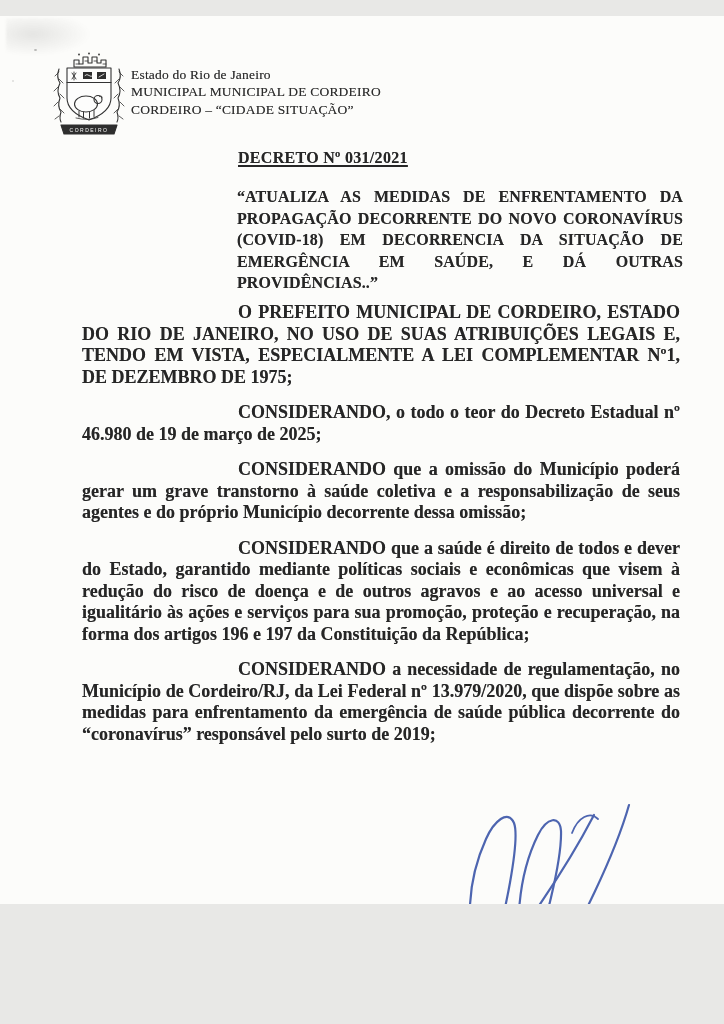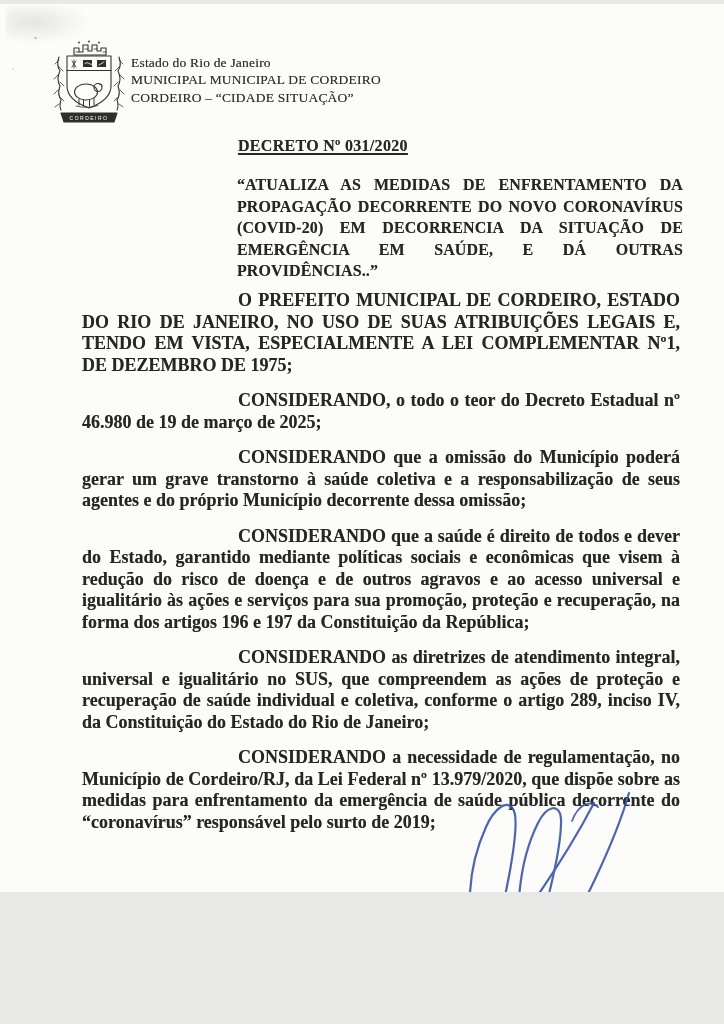--- a/index.html
+++ b/index.html
@@ -1,19 +1,19 @@
 <!DOCTYPE html>
 <html lang="pt-BR"><head>
 <meta charset="utf-8">
 <style>
   html,body{margin:0;padding:0;background:#e8e8e6;}
   .page{
     position:relative;
     width:724px;height:888px;
-    margin:4px auto;
+    margin:16px auto;
     background:#fcfcfa;
     font-family:"Liberation Serif","DejaVu Serif",serif;
     color:#262626;
     overflow:hidden;
   }
   .ink{ text-shadow:0 0 .5px rgba(40,40,40,.5); }
 
   
   .smudge{
     position:absolute;left:6px;top:2px;width:90px;height:40px;
@@ -110,30 +110,29 @@
     <path d="M9,73 h56 l-3,9 h-50 z" fill="#2e2e2e" stroke="#2e2e2e"></path>
     <text x="37" y="80" text-anchor="middle" font-size="5" letter-spacing="1.5" fill="#fdfdfc" stroke="none" font-family="Liberation Sans, sans-serif">CORDEIRO</text>
   </svg>
 
   <div class="header-text ink">
     <div>Estado do Rio de Janeiro</div>
     <div>MUNICIPAL MUNICIPAL DE CORDEIRO</div>
     <div>CORDEIRO – “CIDADE SITUAÇÃO”</div>
   </div>
 
-  <div class="title ink">DECRETO Nº 031/2020</div>
+  <div class="title ink">DECRETO Nº 031/2021</div>
 
-  <div class="epigraph ink">“ATUALIZA AS MEDIDAS DE ENFRENTAMENTO DA PROPAGAÇÃO DECORRENTE DO NOVO CORONAVÍRUS (COVID-20) EM DECORRENCIA DA SITUAÇÃO DE EMERGÊNCIA EM SAÚDE, E DÁ OUTRAS PROVIDÊNCIAS..”</div>
+  <div class="epigraph ink">“ATUALIZA AS MEDIDAS DE ENFRENTAMENTO DA PROPAGAÇÃO DECORRENTE DO NOVO CORONAVÍRUS (COVID-18) EM DECORRENCIA DA SITUAÇÃO DE EMERGÊNCIA EM SAÚDE, E DÁ OUTRAS PROVIDÊNCIAS..”</div>
 
   <div class="body-text ink">
     <p>O PREFEITO MUNICIPAL DE CORDEIRO, ESTADO DO RIO DE JANEIRO, NO USO DE SUAS ATRIBUIÇÕES LEGAIS E, TENDO EM VISTA, ESPECIALMENTE A LEI COMPLEMENTAR Nº1, DE DEZEMBRO DE 1975;</p>
     <p>CONSIDERANDO, o todo o teor do Decreto Estadual nº 46.980 de 19 de março de 2025;</p>
     <p>CONSIDERANDO que a omissão do Município poderá gerar um grave transtorno à saúde coletiva e a responsabilização de seus agentes e do próprio Município decorrente dessa omissão;</p>
     <p>CONSIDERANDO que a saúde é direito de todos e dever do Estado, garantido mediante políticas sociais e econômicas que visem à redução do risco de doença e de outros agravos e ao acesso universal e igualitário às ações e serviços para sua promoção, proteção e recuperação, na forma dos artigos 196 e 197 da Constituição da República;</p>
-    <p>CONSIDERANDO as diretrizes de atendimento integral, universal e igualitário no SUS, que compreendem as ações de proteção e recuperação de saúde individual e coletiva, conforme o artigo 289, inciso IV, da Constituição do Estado do Rio de Janeiro;</p>
     <p>CONSIDERANDO a necessidade de regulamentação, no Município de Cordeiro/RJ, da Lei Federal nº 13.979/2020, que dispõe sobre as medidas para enfrentamento da emergência de saúde pública decorrente do “coronavírus” responsável pelo surto de 2019;</p>
   </div>
 
   <div class="signature">
     <svg viewBox="0 0 230 190" width="230" height="190" fill="none" stroke="#3b55a8" stroke-width="2.2" stroke-linecap="round" opacity="0.9">
       <path d="M63,170 C44,138 46,84 66,40 C74,22 88,10 94,24 C100,40 86,118 68,170"></path>
       <path d="M107,172 C92,140 98,76 118,36 C127,18 140,16 141,32 C142,62 124,132 109,174"></path>
       <path d="M56,183 C96,148 150,62 174,16"></path>
       <path d="M126,180 C158,134 196,52 209,6"></path>
       <path d="M6,174 C52,183 118,172 163,157 C192,147 213,133 226,114"></path>

